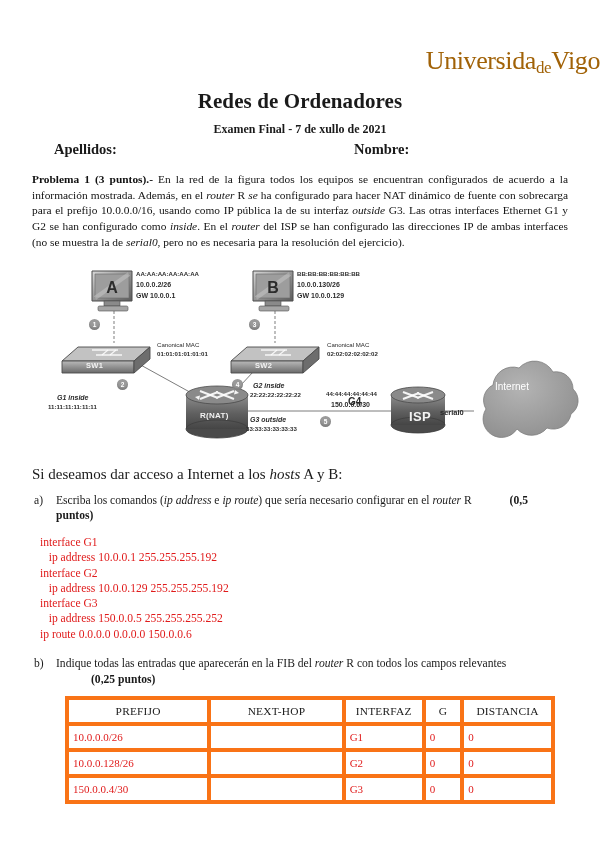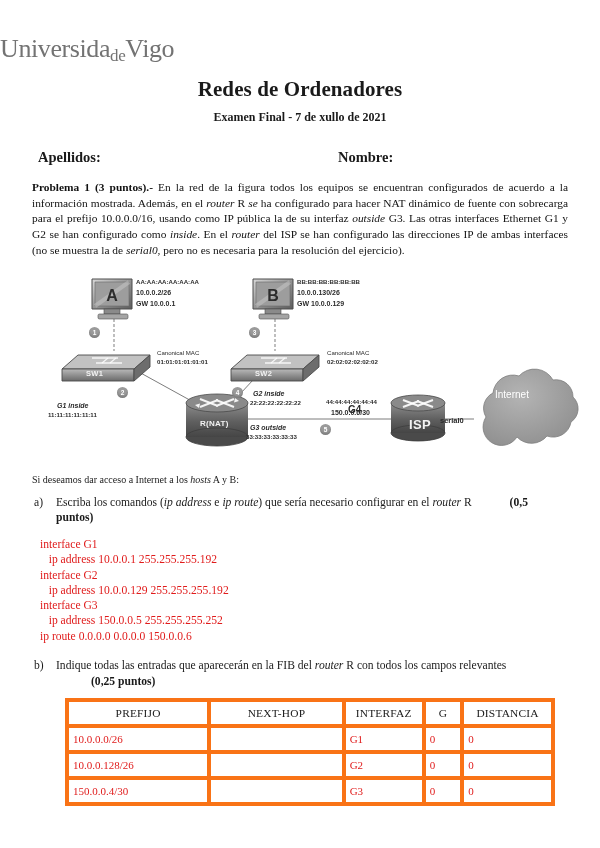--- a/index.html
+++ b/index.html
@@ -16,68 +16,68 @@
     overflow: hidden;
   }
   .page {
     position: absolute;
     inset: 0;
     padding: 0;
   }
 
   
   .logo {
-    text-align: left;
-    margin-top: 36px;
+    text-align: right;
+    margin-top: 48px;
     font-family: "Liberation Serif", serif;
     font-size: 26px;
     letter-spacing: -0.4px;
-    color: #737373;
+    color: #a16207;
     line-height: 1;
   }
   .logo .lg-small {
     font-size: 17px;
     vertical-align: -4px;
   }
   .title {
     text-align: center;
     font-size: 21px;
     font-weight: bold;
     margin-top: 13px;
     letter-spacing: 0.1px;
   }
   .subtitle {
     text-align: center;
     font-size: 12px;
     font-weight: bold;
     margin-top: 8px;
   }
   .namerow {
-    margin-top: 24px;
-    padding: 0 38px;
+    margin-top: 4px;
+    padding: 0 54px;
     font-size: 14.5px;
     font-weight: bold;
     display: flex;
   }
   .namerow .apellidos { width: 300px; }
 
   
   .para {
     margin: 14px 32px 0 32px;
     font-size: 11.4px;
     line-height: 1.38;
     text-align: justify;
     color: #111;
   }
   .para b { font-weight: bold; }
   .para i { font-style: italic; }
 
   .lead {
     margin: 12px 32px 0 32px;
-    font-size: 10px;
+    font-size: 15px;
   }
 
   .qitem {
     margin: 10px 32px 0 56px;
     font-size: 11.6px;
     position: relative;
     line-height: 1.35;
   }
   .qitem .marker {
     position: absolute;

